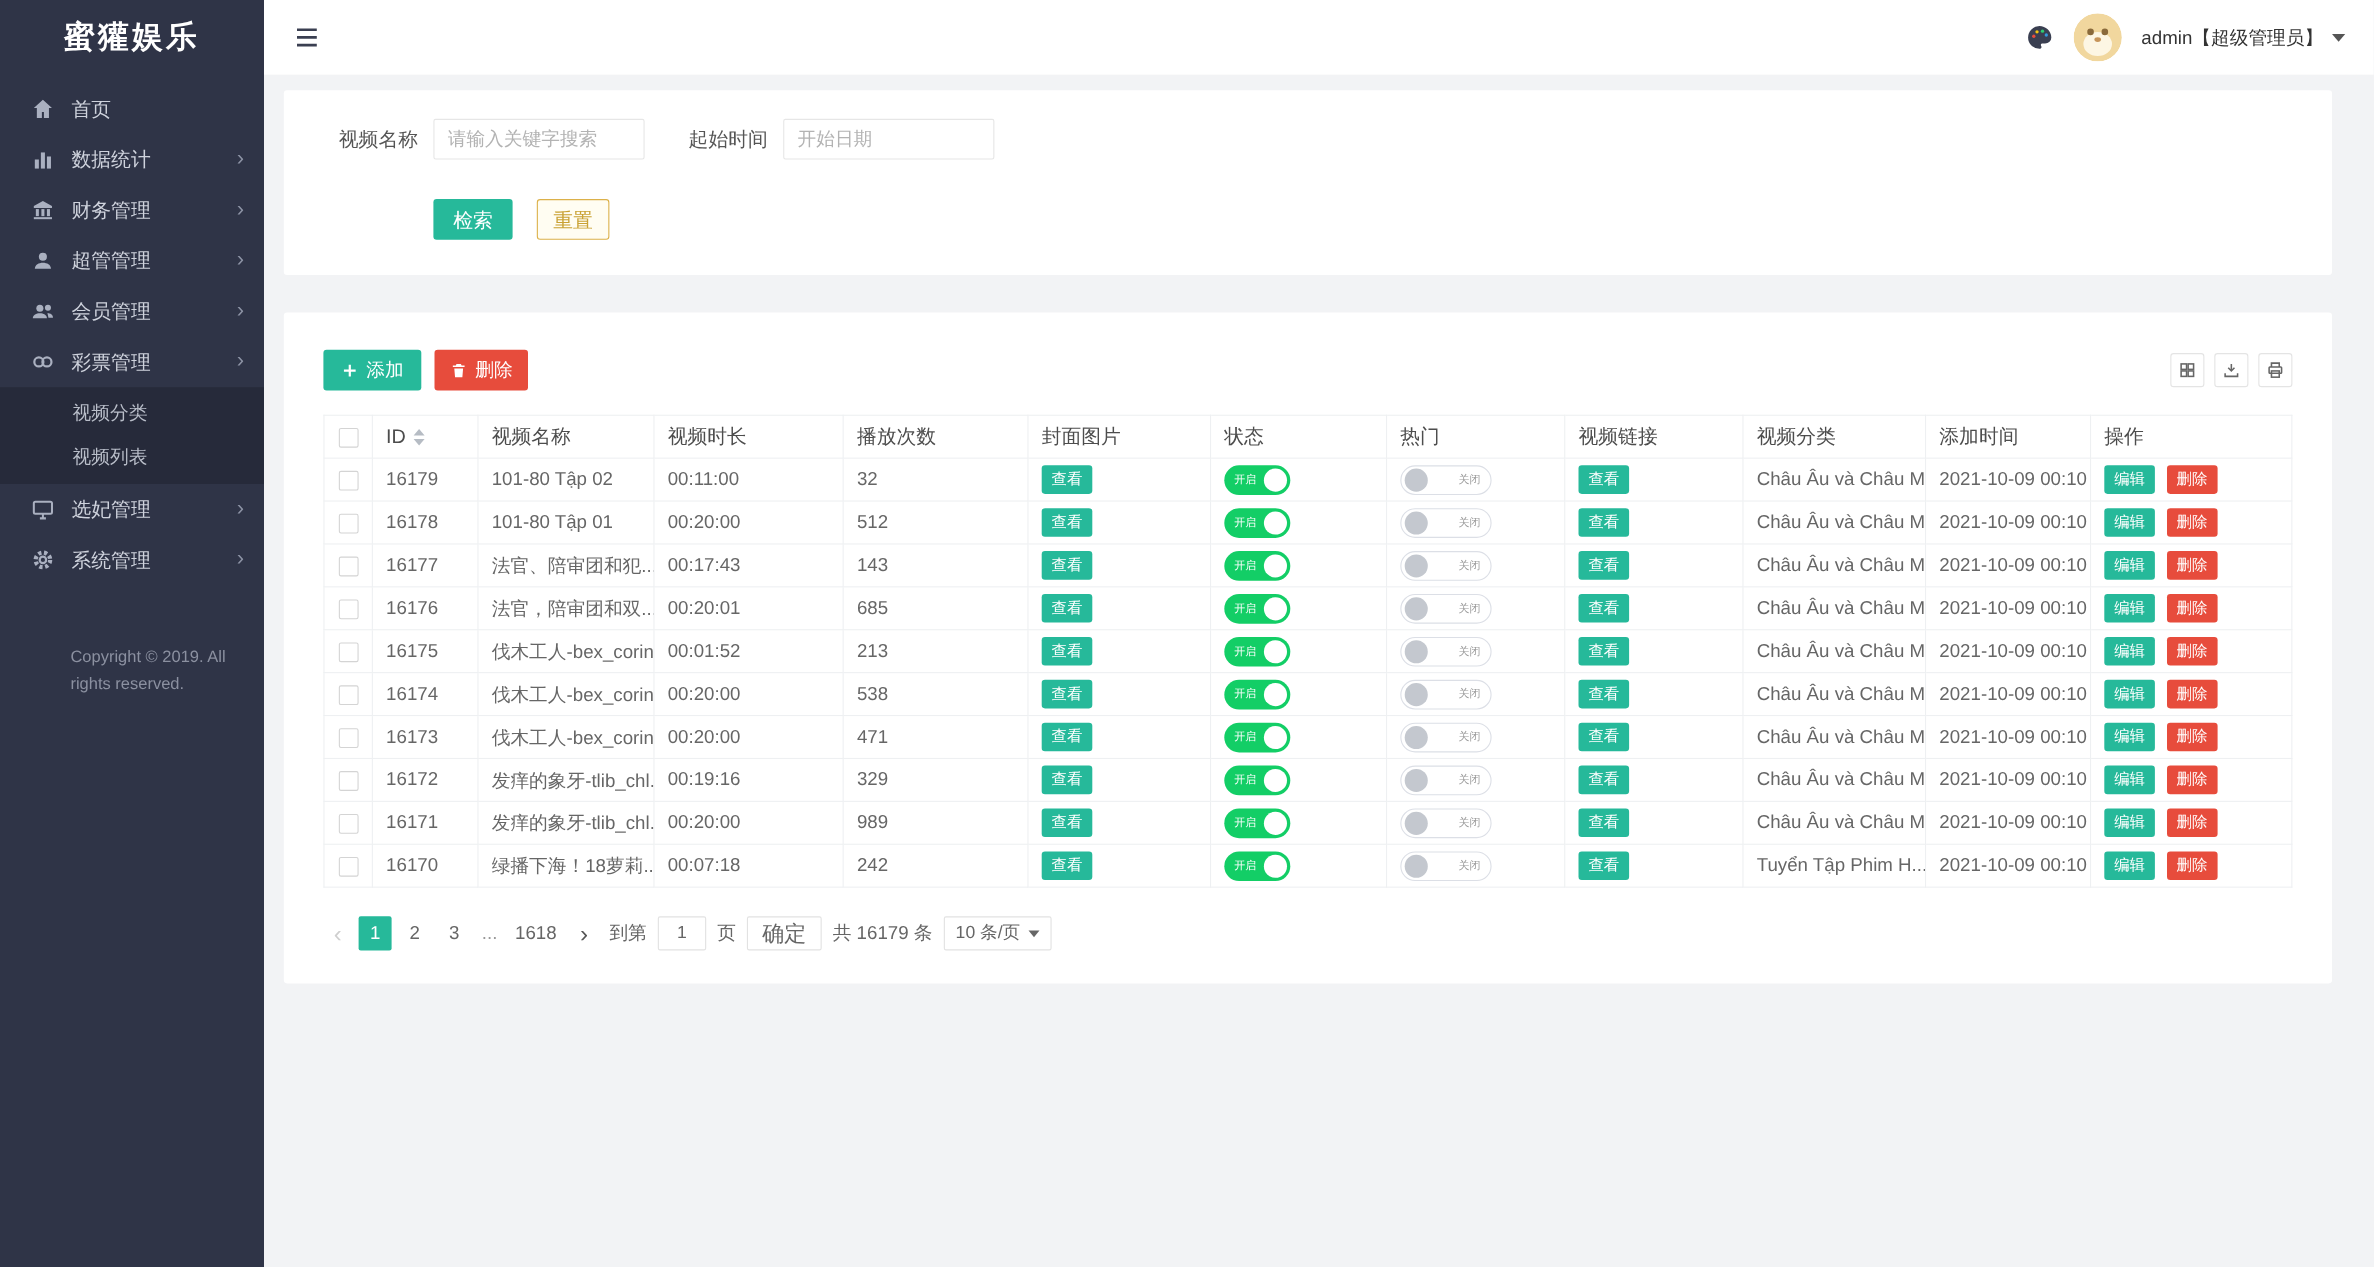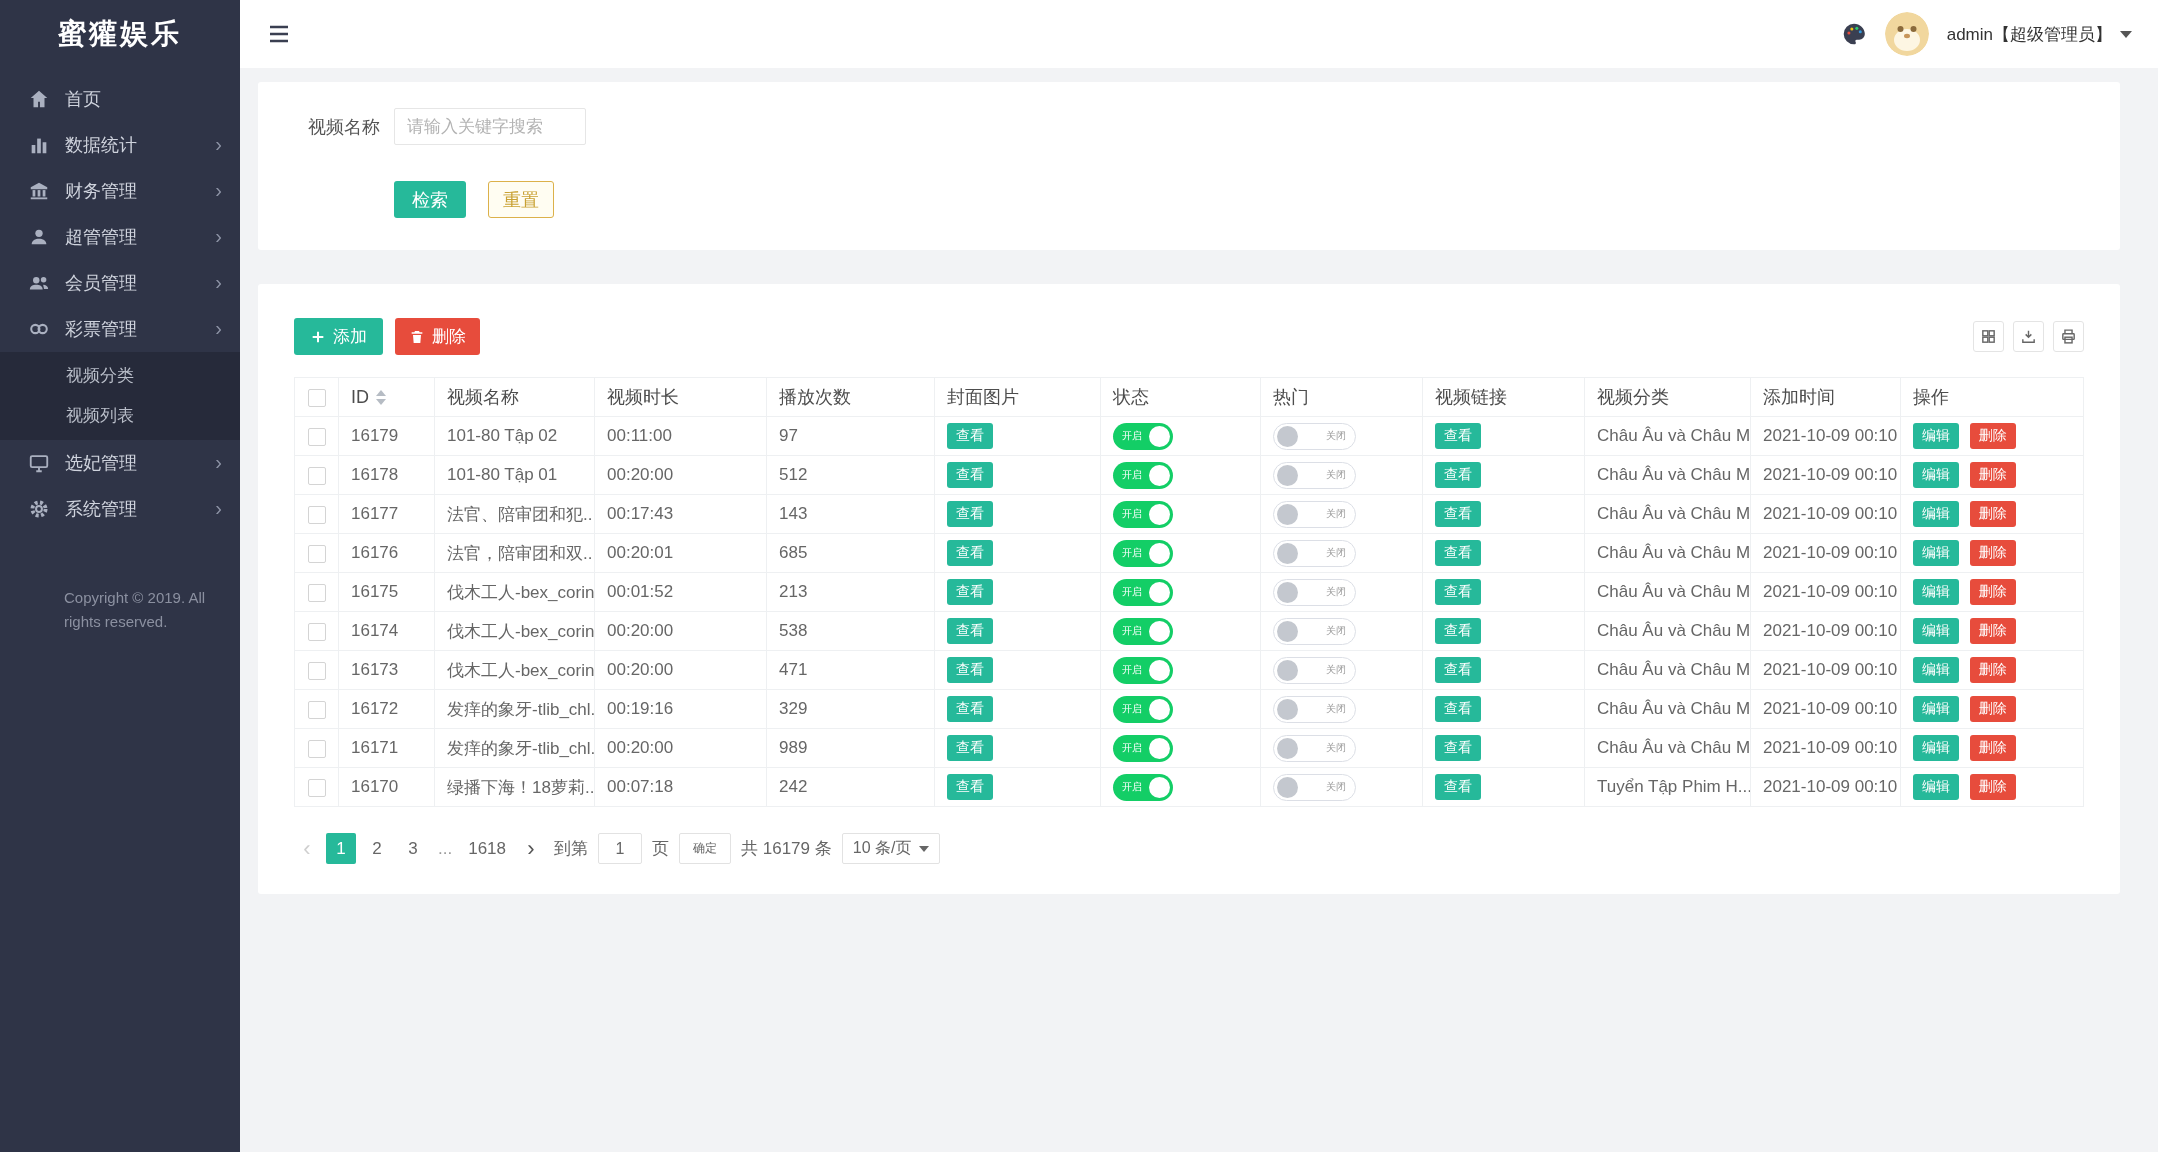--- a/index.html
+++ b/index.html
@@ -80,21 +80,21 @@
   
   .pagination { margin-top:26px; display:flex; align-items:center; font-size:17px; color:#666; gap:6px; }
   .pg-arrow { width:26px; text-align:center; font-size:22px; cursor:pointer; }
   .pg-prev { color:#cfcfcf; }
   .pg-next { color:#555; }
   .pg-num { min-width:30px; height:31px; display:inline-flex; align-items:center; justify-content:center; padding:0 6px; border-radius:2px; cursor:pointer; }
   .pg-num.active { background:#26b99a; color:#fff; cursor:default; }
   .pg-dots { padding:0 4px; color:#999; }
   .pg-text { margin:0 4px; white-space:nowrap; }
   .page-input { width:44px; height:31px; border:1px solid #e2e2e2; border-radius:2px; text-align:center; font-size:16px; color:#666; outline:none; font-family:inherit; }
-  .pg-confirm { height:31px; padding:0 13px; background:#fff; border:1px solid #e2e2e2; border-radius:2px; color:#666; font-size:12px; }
+  .pg-confirm { height:31px; padding:0 13px; background:#fff; border:1px solid #e2e2e2; border-radius:2px; color:#666; font-size:20px; }
   .per-page { height:31px; border:1px solid #e2e2e2; border-radius:2px; background:#fff; display:inline-flex; align-items:center; padding:0 10px; gap:8px; font-size:16px; cursor:pointer; }
   .per-page .caret { border-top-color:#666; border-left-width:5px; border-right-width:5px; border-top-width:6px; }
 </style>
 </head>
 <body>
 
 <aside class="sidebar">
   <div class="logo">蜜獾娱乐</div>
   <nav class="menu">
 
@@ -236,20 +236,24 @@
   </div>
 </header>
 
 <main class="main">
 
   <section class="card search-card">
     <div class="search-row">
       <div class="s-group">
         <span class="s-label">视频名称</span>
         <input class="s-input" type="text" placeholder="请输入关键字搜索" style="">
+      </div>
+      <div class="s-group">
+        <span class="s-label">起始时间</span>
+        <input class="s-input" type="text" placeholder="开始日期" style="">
       </div>
     </div>
     <div class="btn-row">
       <button class="btn btn-search">检索</button>
       <button class="btn btn-reset">重置</button>
     </div>
   </section>
 
   <section class="card table-card">
     <div class="toolbar">
@@ -325,21 +329,21 @@
           <th>添加时间</th>
           <th>操作</th>
         </tr>
       </thead>
       <tbody id="tbody">
   <tr class="row">
     <td class="col-check"><input type="checkbox" style=""></td>
     <td>16179</td>
     <td>101-80 Tập 02</td>
     <td>00:11:00</td>
-    <td>97</td>
+    <td>32</td>
     <td><button class="btn mini-btn teal">查看</button></td>
     <td>
       <span class="toggle toggle-on">
         <i class="t-label">开启</i>
                 <i class="t-knob"></i>
       </span>
     </td>
     <td>
       <span class="toggle toggle-off">
         <i class="t-knob"></i>

